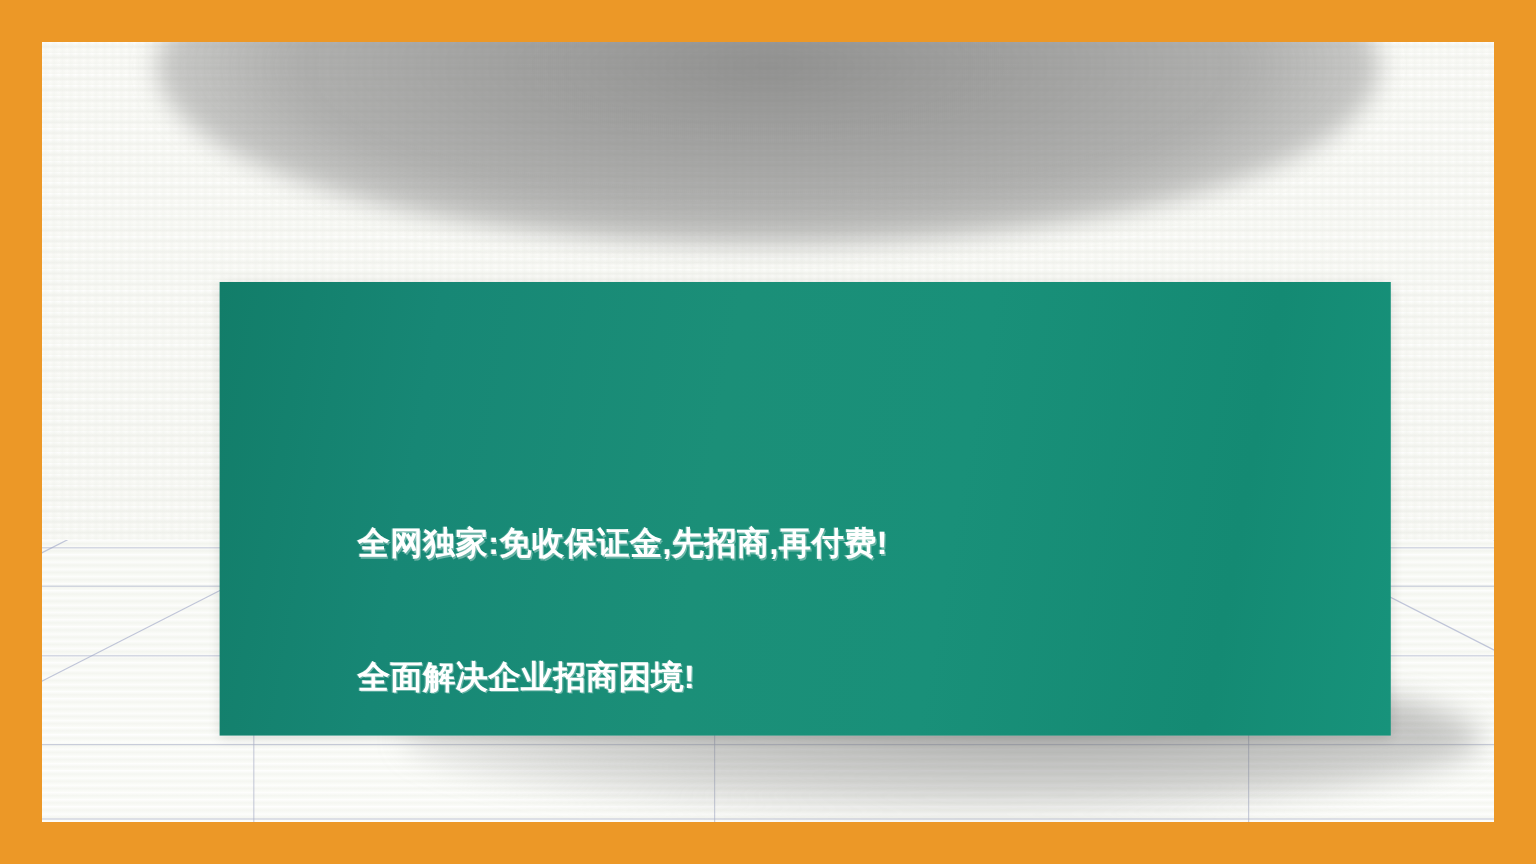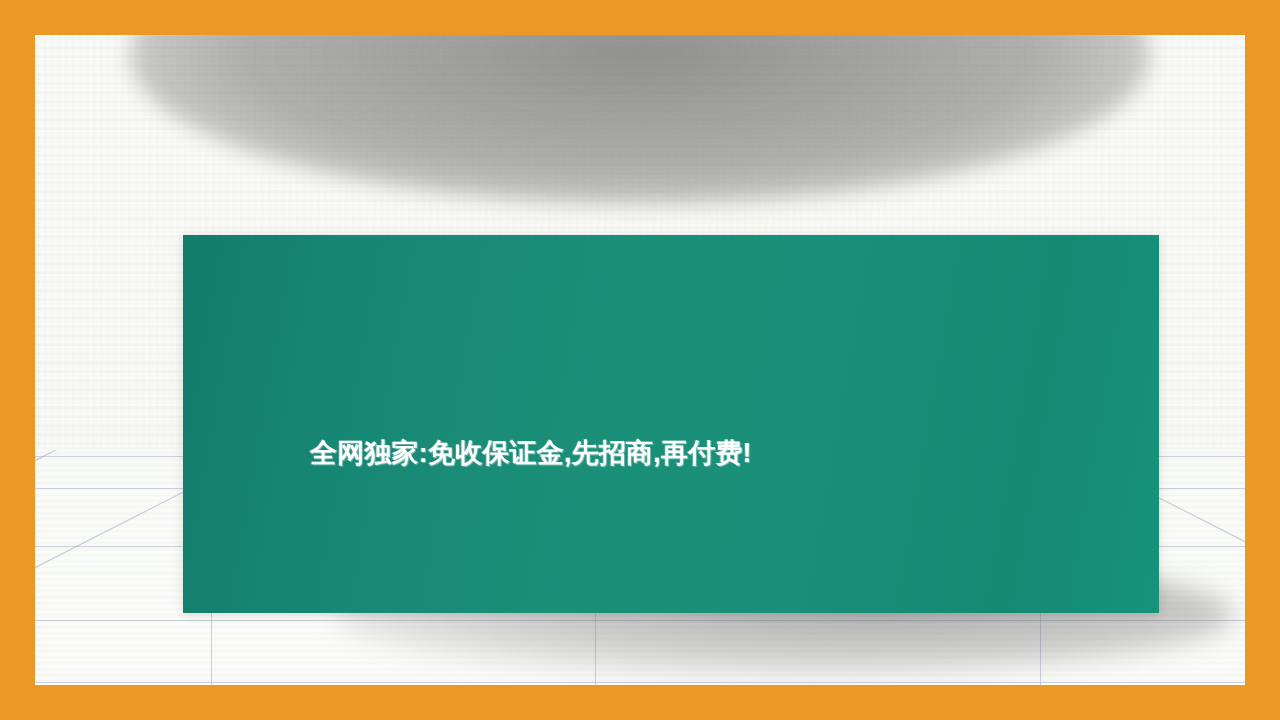--- a/index.html
+++ b/index.html
@@ -168,21 +168,21 @@
     right: 20px;
     color: #ffffff;
     font-weight: 700;
     font-size: 27px;
     line-height: 37px;
     letter-spacing: 0.2px;
     text-shadow: 1px 1px 0 rgba(255,255,255,0.35),
                  -1px 0 0 rgba(200,235,228,0.25);
     white-space: pre-wrap;
   }
-  .para { margin: 0 0 22px 12px; }
+  .para { margin: 0 0 22px 0; }
   .para:last-child { margin-bottom: 0; }
   .line { display: block; }
 </style>
 </head>
 <body>
 
 <div id="slide">
 
   <div class="stage">
 
@@ -210,20 +210,21 @@
     </div>
 
     <div class="dome-shadow"></div>
     <div class="floor-shadow"></div>
 
     <div class="panel">
       <div class="panel-text">
 
         <p class="para">
           <span class="line">全网独家:免收保证金,先招商,再付费!</span>
+          <span class="line">全面解决企业招商困境!</span>
         </p>
 
         
 
         
 
       </div>
     </div>
   </div>
 

